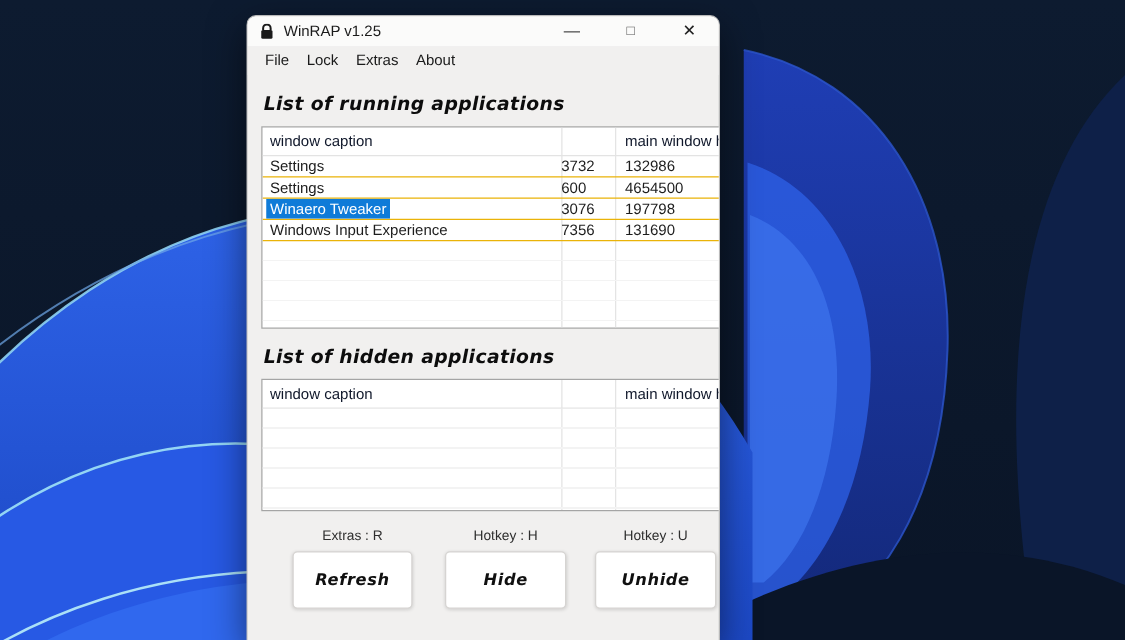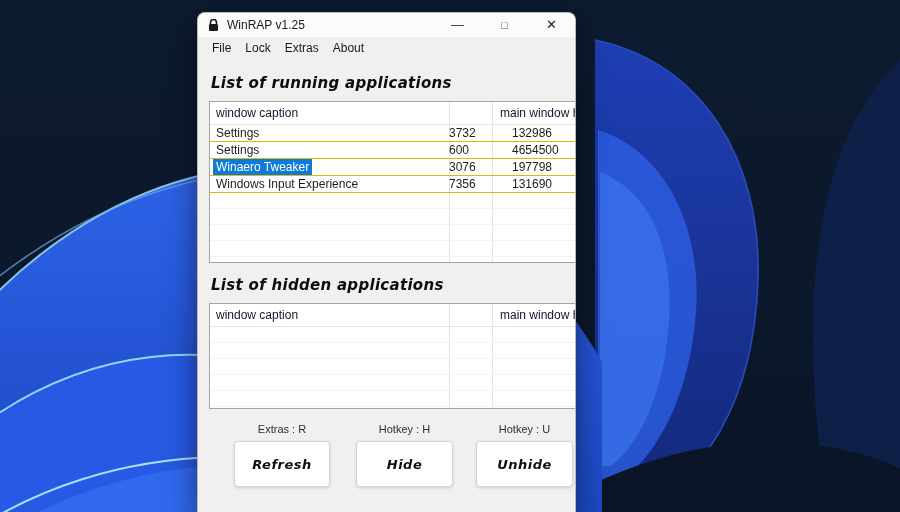--- a/index.html
+++ b/index.html
@@ -58,21 +58,21 @@
     height:22px;line-height:22px;border-bottom:1px solid #e3e3e3;}
   .th{font-size:12px;color:#0f172a;white-space:nowrap;overflow:hidden;}
   .th.caption{padding-left:6px;}
   .th.pid{text-align:center;margin-top:44px;}
   .th.handle{padding-left:8px;}
   .trow{position:relative;display:grid;grid-template-columns:239px 43px 106px;
     height:16px;line-height:16px;border-bottom:1px solid #eab308;}
   .td{font-size:12px;color:#1d1d1d;white-space:nowrap;overflow:hidden;}
   .td.caption{padding-left:6px;}
   .td.pid{text-align:left;padding-right:10px;}
-  .td.handle{padding-left:20px;}
+  .td.handle{padding-left:8px;}
   .sel-chip{background:#0f7bd8;color:#ffffff;display:inline-block;padding:0 3px;margin-left:-3px;}
   .tfill{position:relative;flex:1;
     background:repeating-linear-gradient(to bottom,transparent 0 15px,#f3f3f3 15px 16px);}
   .table.running .tfill{height:74px;}
   .table.hidden-apps .tfill{height:82px;}
 
   
   .action{position:absolute;top:410px;text-align:center;}
   .action.a1{left:36px;width:96px;}
   .action.a2{left:158px;width:97px;}

